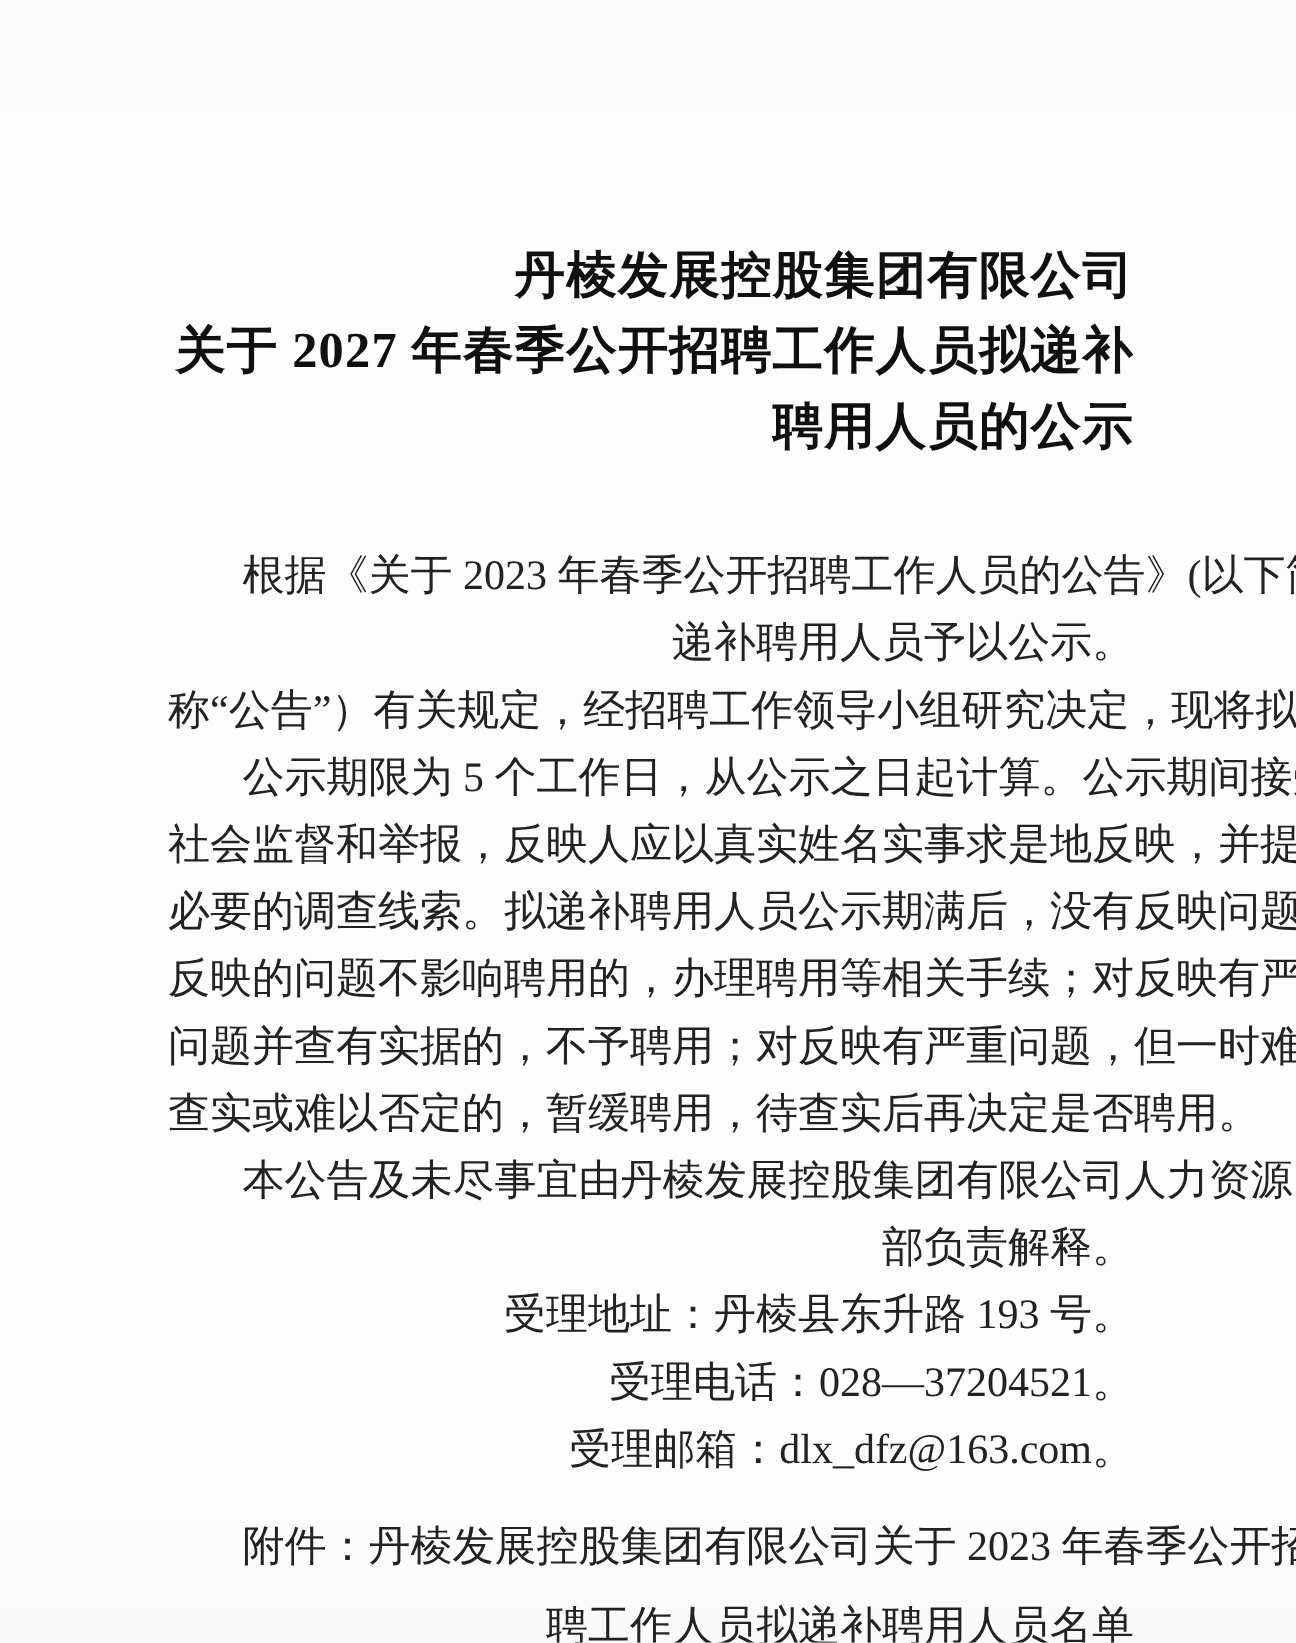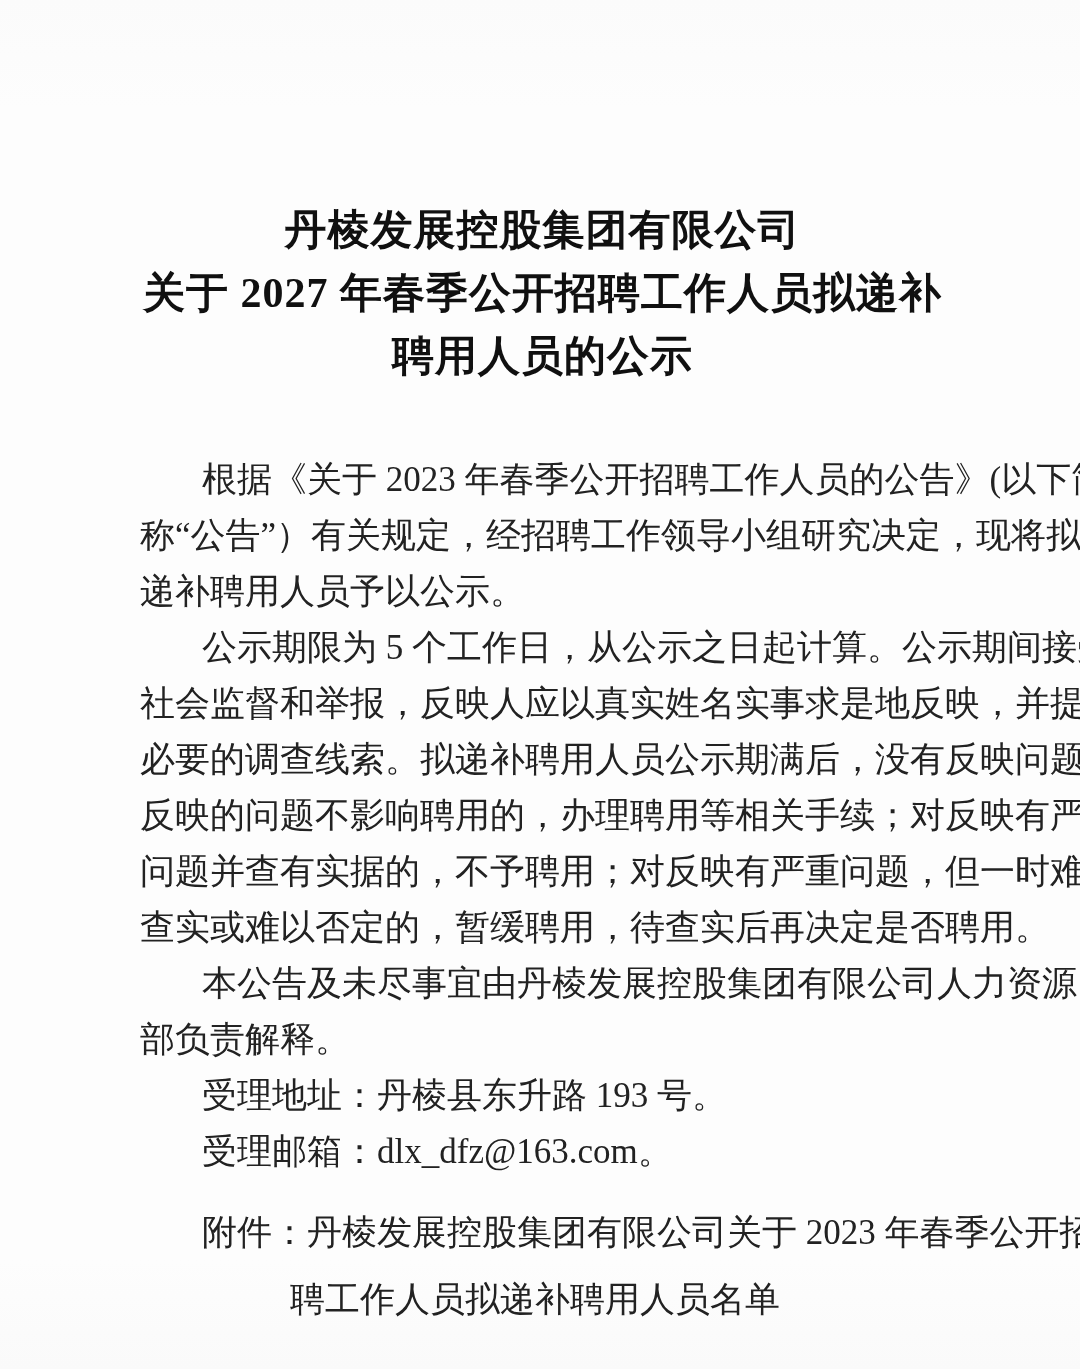--- a/index.html
+++ b/index.html
@@ -32,20 +32,21 @@
     letter-spacing: 1px;
   }
   .doc-body {
     margin-top: 64px;
     font-size: 35px;
     line-height: 56px;
     color: #222222;
   }
   .line {
     white-space: nowrap;
+    text-align: right;
   }
   .indent {
     text-indent: 62px;
   }
   .contact-block {
     margin-top: 0;
   }
   .attachment {
     margin-top: 26px;
     line-height: 53px;
@@ -66,40 +67,41 @@
   <h1 class="doc-title">
     <div class="line">丹棱发展控股集团有限公司</div>
     <div class="line">关于 2027 年春季公开招聘工作人员拟递补</div>
     <div class="line">聘用人员的公示</div>
   </h1>
 
   <div class="doc-body">
 
     <div class="para">
       <div class="line indent">根据《关于 2023 年春季公开招聘工作人员的公告》(以下简</div>
+      <div class="line">递补聘用人员予以公示。</div>
       <div class="line">称“公告”）有关规定，经招聘工作领导小组研究决定，现将拟</div>
-      <div class="line">递补聘用人员予以公示。</div>
     </div>
 
     <div class="para">
       <div class="line indent">公示期限为 5 个工作日，从公示之日起计算。公示期间接受</div>
       <div class="line">社会监督和举报，反映人应以真实姓名实事求是地反映，并提供</div>
       <div class="line">必要的调查线索。拟递补聘用人员公示期满后，没有反映问题或</div>
       <div class="line">反映的问题不影响聘用的，办理聘用等相关手续；对反映有严重</div>
       <div class="line">问题并查有实据的，不予聘用；对反映有严重问题，但一时难以</div>
       <div class="line">查实或难以否定的，暂缓聘用，待查实后再决定是否聘用。</div>
     </div>
 
     <div class="para">
       <div class="line indent">本公告及未尽事宜由丹棱发展控股集团有限公司人力资源</div>
       <div class="line">部负责解释。</div>
     </div>
 
     <div class="contact-block">
       <div class="line indent">受理地址：丹棱县东升路 193 号。</div>
+      <div class="line indent">受理电话：028—37204521。</div>
       <div class="line indent">受理邮箱：dlx_dfz@163.com。</div>
     </div>
 
     <div class="attachment">
       <div class="line att-first"><span>附件：</span><span>丹棱发展控股集团有限公司关于 2023 年春季公开招</span></div>
       <div class="line att-cont">聘工作人员拟递补聘用人员名单</div>
     </div>
 
   </div>
 </div>

